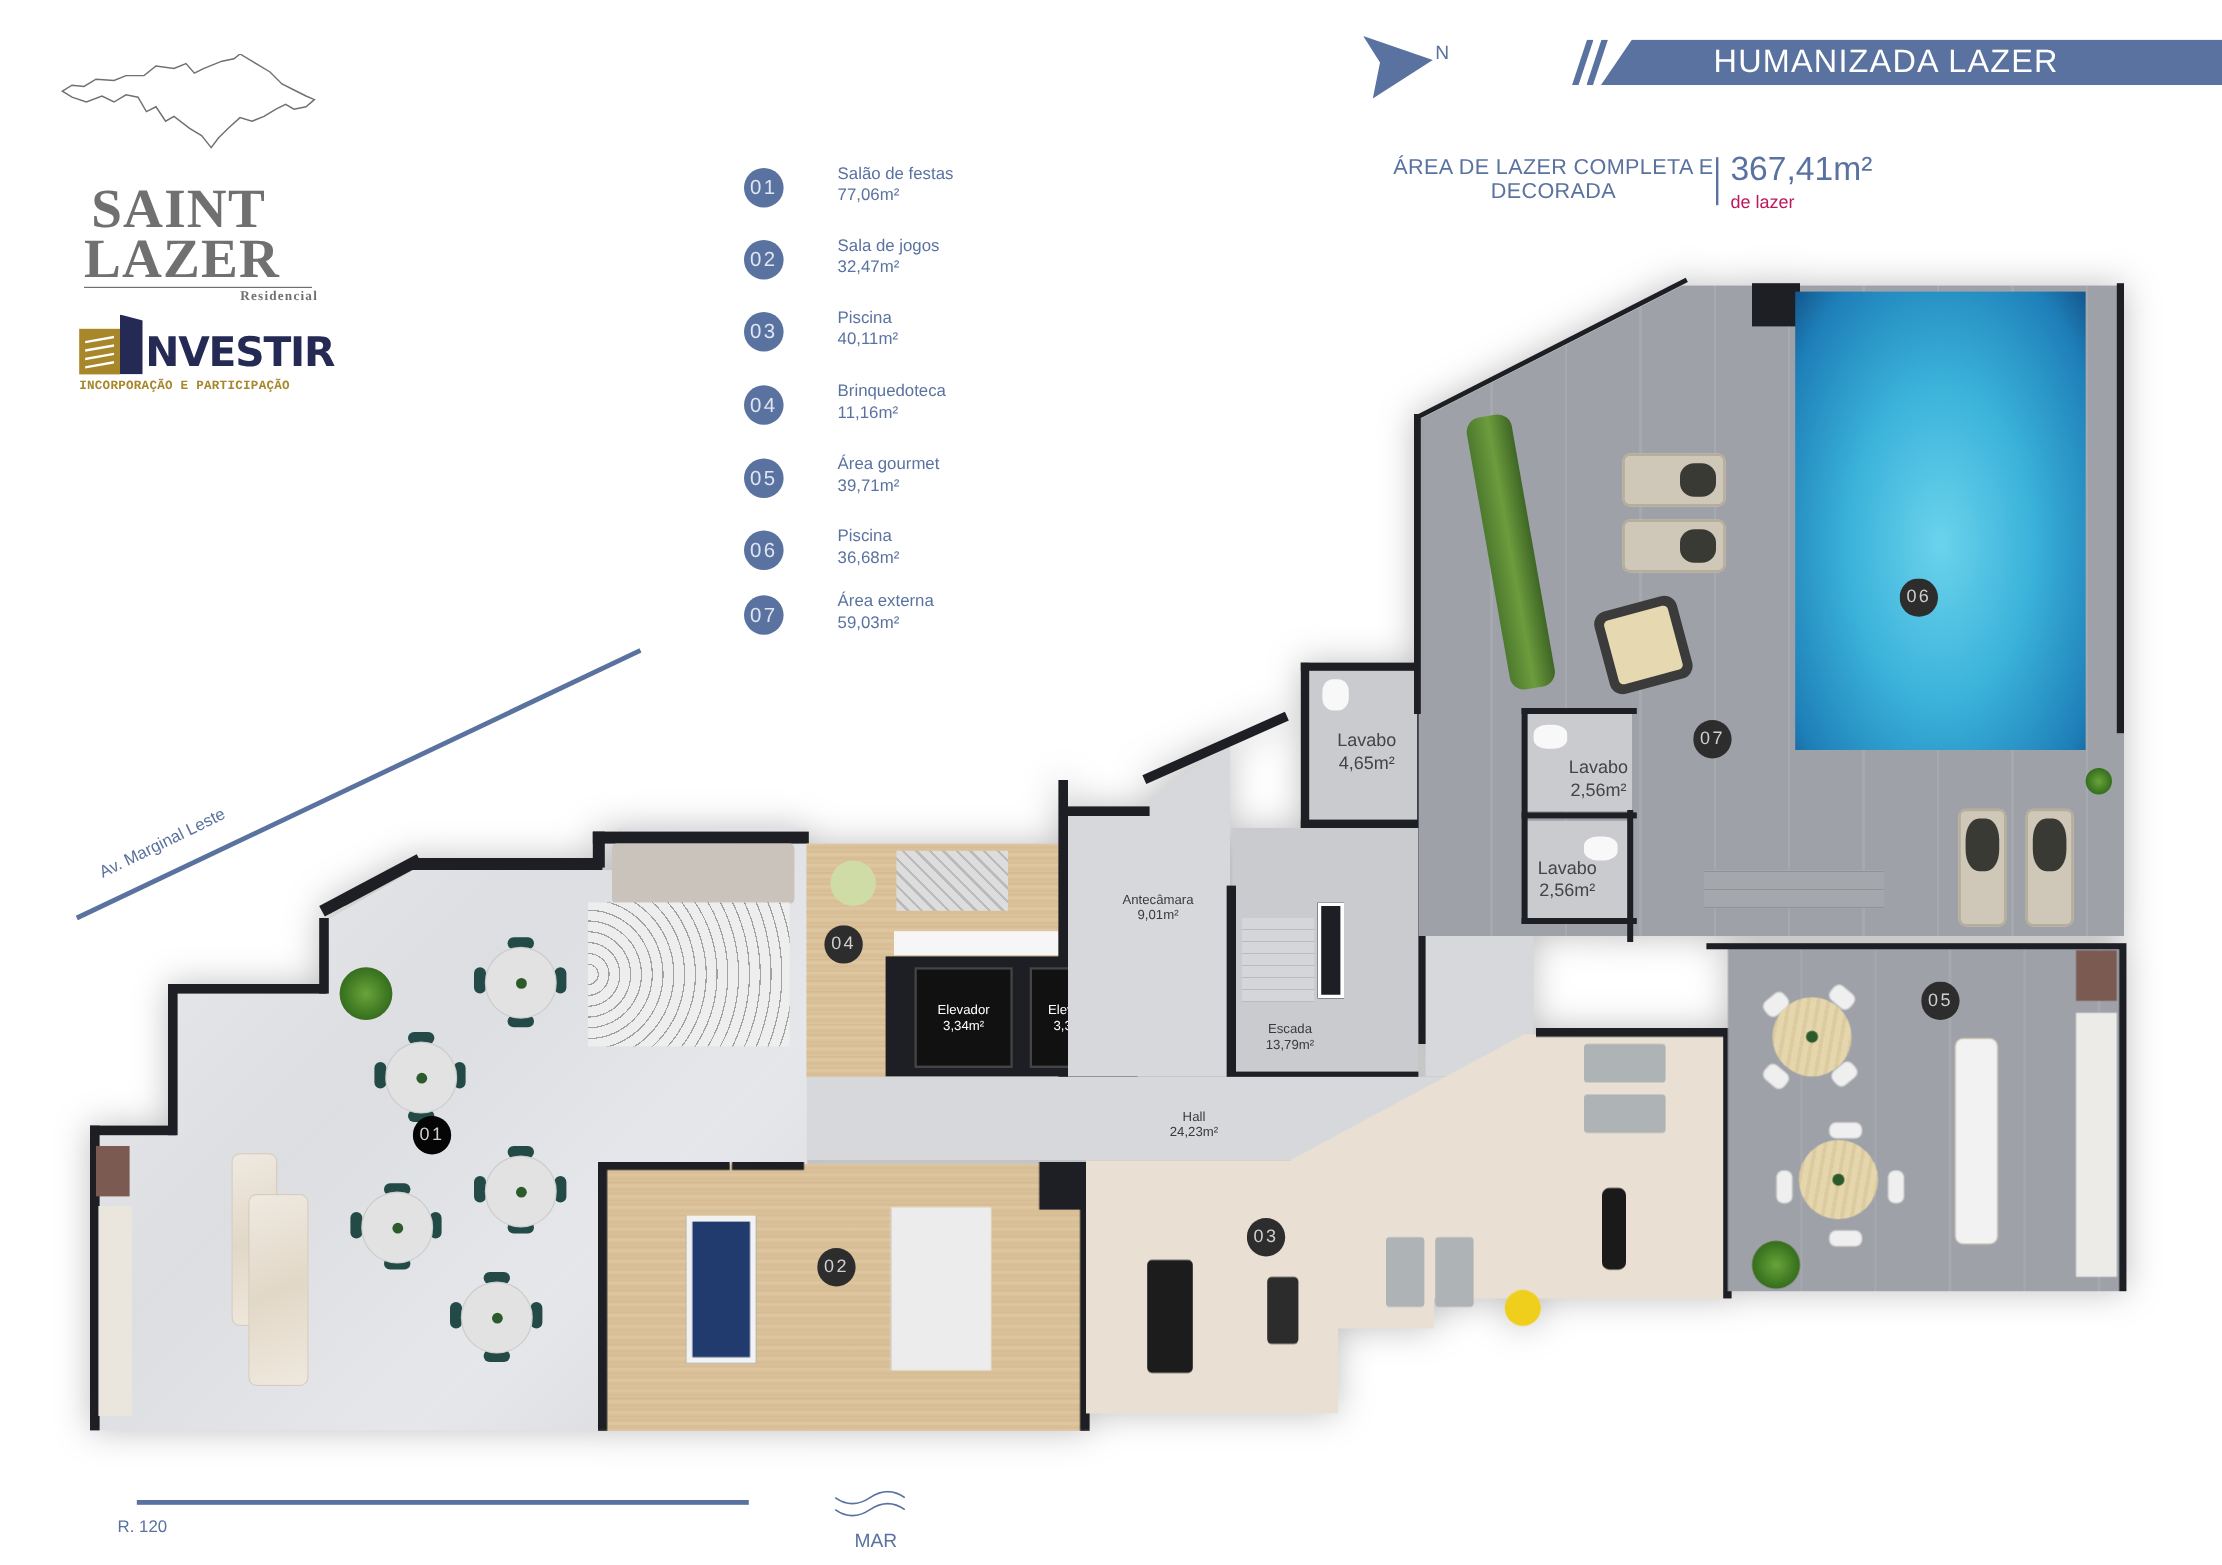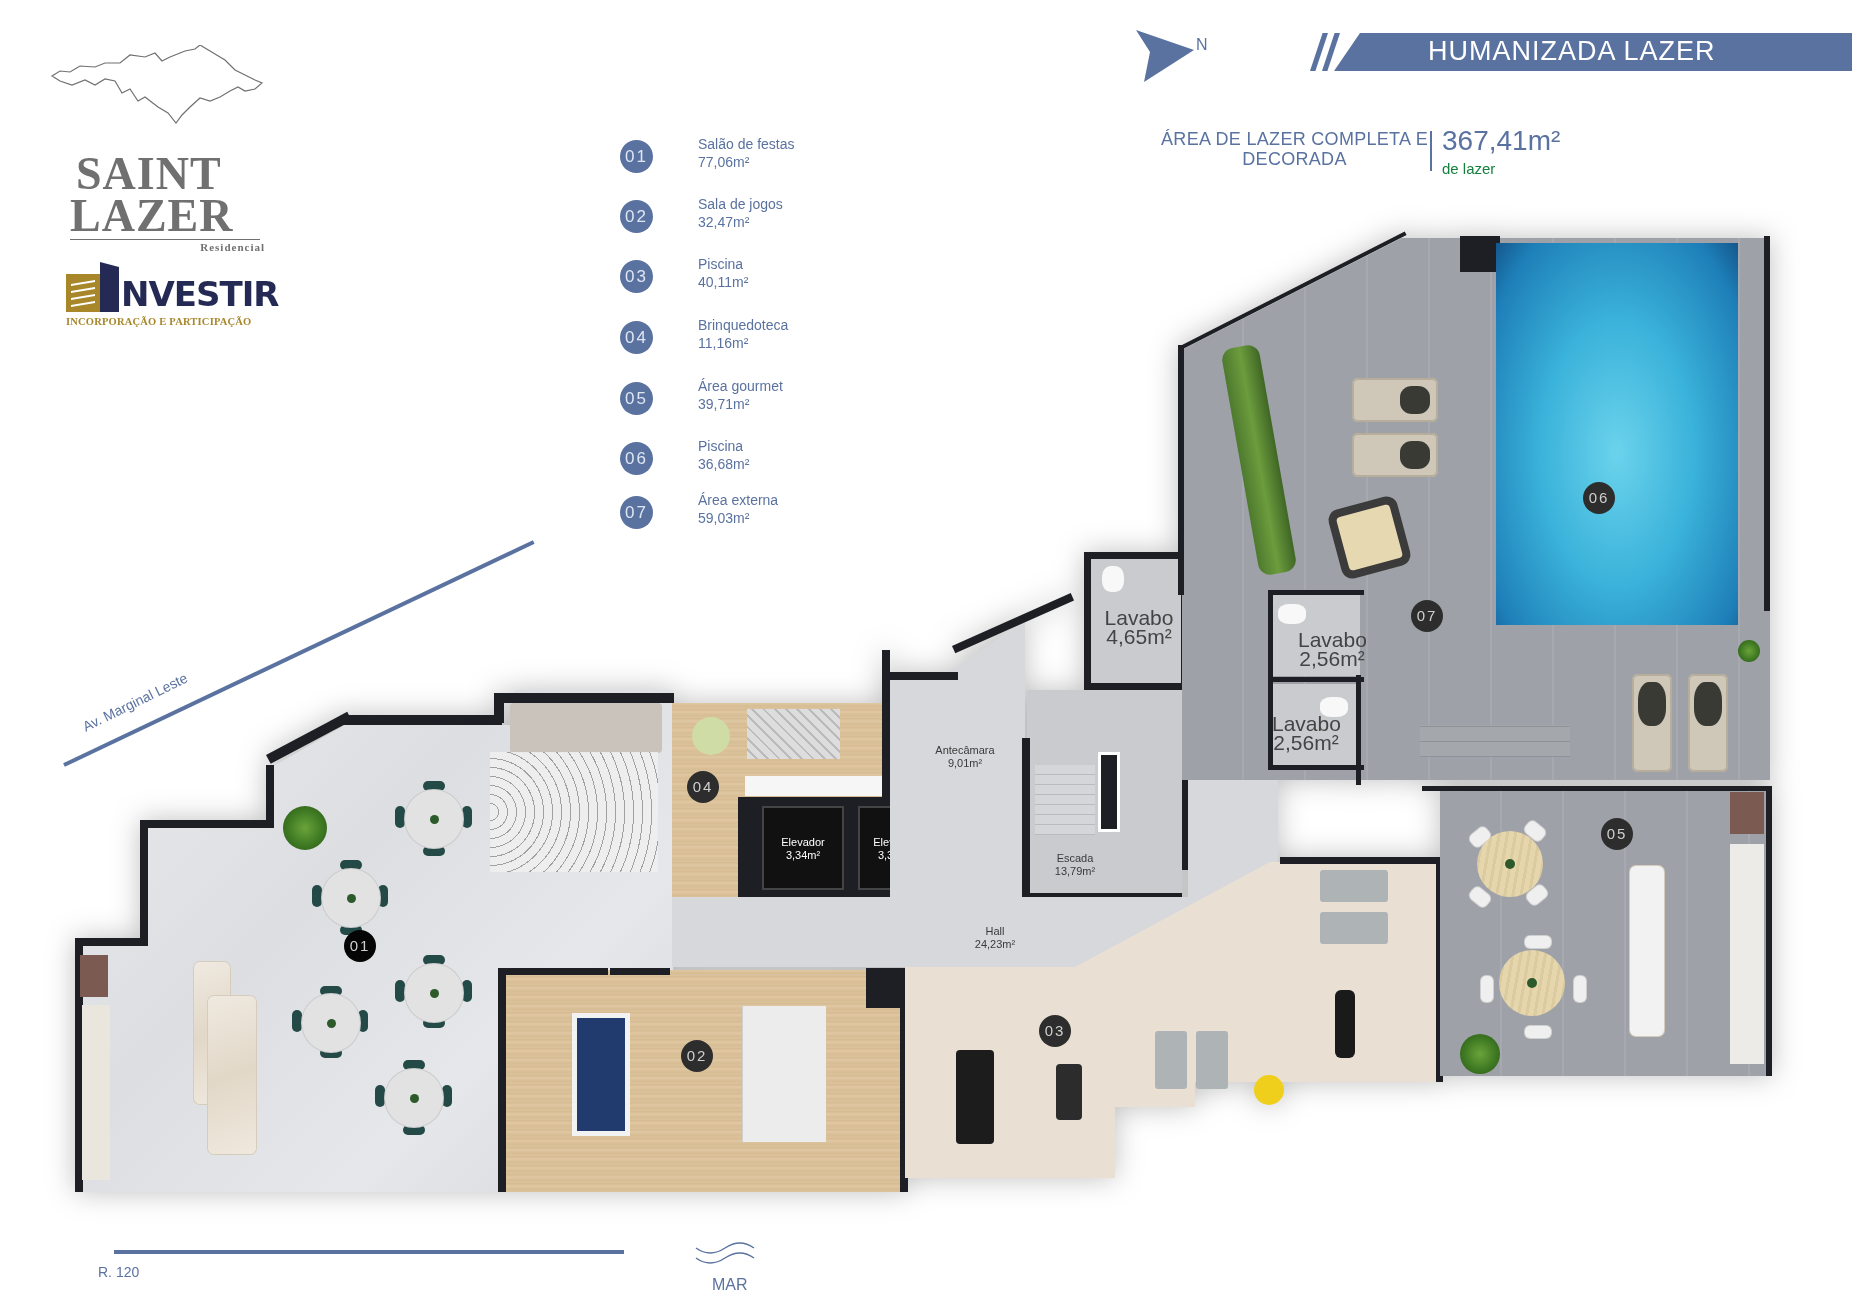--- a/index.html
+++ b/index.html
@@ -13,41 +13,41 @@
   .logo-word { left: 70px; top: 132px; width: 200px; font-family: "Liberation Serif", "DejaVu Serif", serif; color: #707070; font-weight: 700; letter-spacing: 1px; line-height: 1; margin-top: 19px; }
   .logo-saint { font-size: 46px; display: block; padding-left: 6px; }
   .logo-thomas { font-size: 46px; display: block; margin-top: -4px; border-bottom: 1.5px solid #707070; width: 190px; padding-left: 0; }
   .logo-res { font-size: 11px; display: block; text-align: right; width: 195px; margin-top: 2px; color: #707070; }
 
   .investir { left: 66px; top: 262px; width: 200px; height: 70px; }
   .inv-building { position: absolute; left: 0; top: 12px; width: 34px; height: 38px; background: #a8862a; }
   .inv-building i { position: absolute; left: 5px; width: 24px; height: 2px; background: #fff; transform: skewY(-10deg); }
   .inv-tower { position: absolute; left: 34px; top: 0; width: 19px; height: 50px; background: #252a55; clip-path: polygon(0 0, 100% 10%, 100% 100%, 0 100%); }
   .inv-text { position: absolute; left: 55px; top: 14px; font-family: "DejaVu Sans", sans-serif; font-weight: bold; font-size: 34px; color: #252a55; letter-spacing: -1px; line-height: 36px; }
-  .inv-sub { position: absolute; left: 0; top: 54px; font-family: Liberation Serif, serif; font-weight: bold; font-size: 10.5px; color: #a8862a; letter-spacing: 0.2px; white-space: nowrap; }
+  .inv-sub { position: absolute; left: 0; top: 54px; font-family: Liberation Mono, monospace; font-weight: bold; font-size: 10.5px; color: #a8862a; letter-spacing: 0.2px; white-space: nowrap; }
 
   
   .legend { left: 620px; top: 136px; width: 260px; }
   .legend-item { position: absolute; left: 0; width: 260px; height: 40px; }
   .legend-badge { position: absolute; left: 0; top: 4px; width: 33px; height: 33px; border-radius: 50%; background: #5a72a0; color: #dfe6f3; font-size: 17px; font-weight: 300; text-align: center; line-height: 33px; letter-spacing: 2px; }
   .legend-name { position: absolute; left: 78px; top: 0; font-size: 14px; color: #5a72a0; white-space: nowrap; }
   .legend-area { position: absolute; left: 78px; top: 18px; font-size: 14px; color: #5a72a0; white-space: nowrap; }
 
   
   .north { left: 1136px; top: 30px; width: 90px; height: 55px; }
   .north-label { position: absolute; left: 60px; top: 6px; font-size: 16px; color: #5a72a0; }
   .banner { left: 1310px; top: 33px; width: 542px; height: 38px; }
   .banner-stripe { position: absolute; top: 0; height: 38px; background: #5a72a0; }
   .banner-title { position: absolute; left: 118px; top: 3px; font-size: 27px; color: #ffffff; letter-spacing: 1px; white-space: nowrap; font-weight: 300; }
 
   .summary { left: 1180px; top: 125px; width: 500px; height: 60px; }
   .summary-desc { position: absolute; right: 252px; top: 4px; text-align: center; font-size: 18px; color: #5a72a0; line-height: 20px; white-space: nowrap; letter-spacing: 0.3px; }
   .summary-divider { position: absolute; left: 250px; top: 6px; width: 2px; height: 40px; background: #5a72a0; }
   .summary-area { position: absolute; left: 262px; top: 0; font-size: 28px; color: #5a72a0; white-space: nowrap; }
-  .summary-unit { position: absolute; left: 262px; top: 35px; font-size: 15px; color: #15803d; }
+  .summary-unit { position: absolute; left: 262px; top: 35px; font-size: 15px; color: #be185d; }
 
   
   .street-line { left: 64px; top: 763px; width: 520px; height: 4px; background: #5a72a0; transform-origin: 0 50%; transform: rotate(-25.4deg); }
   .street-label { left: 80px; top: 720px; font-size: 14px; color: #5a72a0; transform: rotate(-26deg); transform-origin: 0 0; white-space: nowrap; }
 
   .bottom-line { left: 114px; top: 1250px; width: 510px; height: 4px; background: #5a72a0; }
   .bottom-street { left: 98px; top: 1264px; font-size: 14px; color: #5a72a0; }
   .mar-icon { left: 694px; top: 1242px; width: 62px; height: 26px; }
   .mar-label { left: 712px; top: 1276px; font-size: 16px; color: #5a72a0; }
 
@@ -58,21 +58,21 @@
   .floor { position: absolute; }
   .marble { background: linear-gradient(135deg, #e9eaec 0%, #dcdee1 40%, #e6e7ea 70%, #d6d8db 100%); }
   .wood { background: repeating-linear-gradient(0deg, #dcc39c 0px, #d7bd94 3px, #e0c8a3 6px, #d4b98f 9px); }
   .concrete { background: repeating-linear-gradient(90deg, #9ea2a8 0px, #9ea2a8 60px, #a6aab0 60px, #a6aab0 62px), #9ea2a8; }
   .grey { background: #c9cbcf; }
   .lightgrey { background: #d6d8db; }
   .gymfloor { background: #e9e0d3; }
   .pool-water { position: absolute; background: radial-gradient(ellipse at 50% 55%, #6bd3ec 0%, #3ab2da 45%, #1e7fb8 85%, #14578d 100%); }
 
   .room-label { position: absolute; text-align: center; font-size: 11px; color: #3a3a3a; line-height: 13px; white-space: nowrap; }
-  .room-label.big { font-size: 21px; line-height: 19px; color: #444; }
+  .room-label.big { font-size: 15px; line-height: 19px; color: #444; }
   .room-label.white { color: #ffffff; }
 
   .num-badge { position: absolute; width: 32px; height: 32px; border-radius: 50%; background: #2d2d2d; color: #cfcfcf; font-size: 15px; text-align: center; line-height: 32px; letter-spacing: 2px; font-weight: 300; }
   .num-badge.black { background: #050505; }
 
   .table-round { position: absolute; border-radius: 50%; background: #e2e2e2; box-shadow: 0 0 0 1px #ccc; }
   .table-round::after { content: ""; position: absolute; left: 50%; top: 50%; width: 9px; height: 9px; margin: -4.5px; border-radius: 50%; background: #2c5a2a; }
   .chair { position: absolute; background: #234a46; border-radius: 6px; }
   .wood-table { position: absolute; border-radius: 50%; background: repeating-linear-gradient(100deg, #e6d6ae 0, #e6d6ae 5px, #dccb9f 5px, #dccb9f 8px); }
   .wood-table::after { content: ""; position: absolute; left: 50%; top: 50%; width: 10px; height: 10px; margin: -5px; border-radius: 50%; background: #2c5a2a; }

